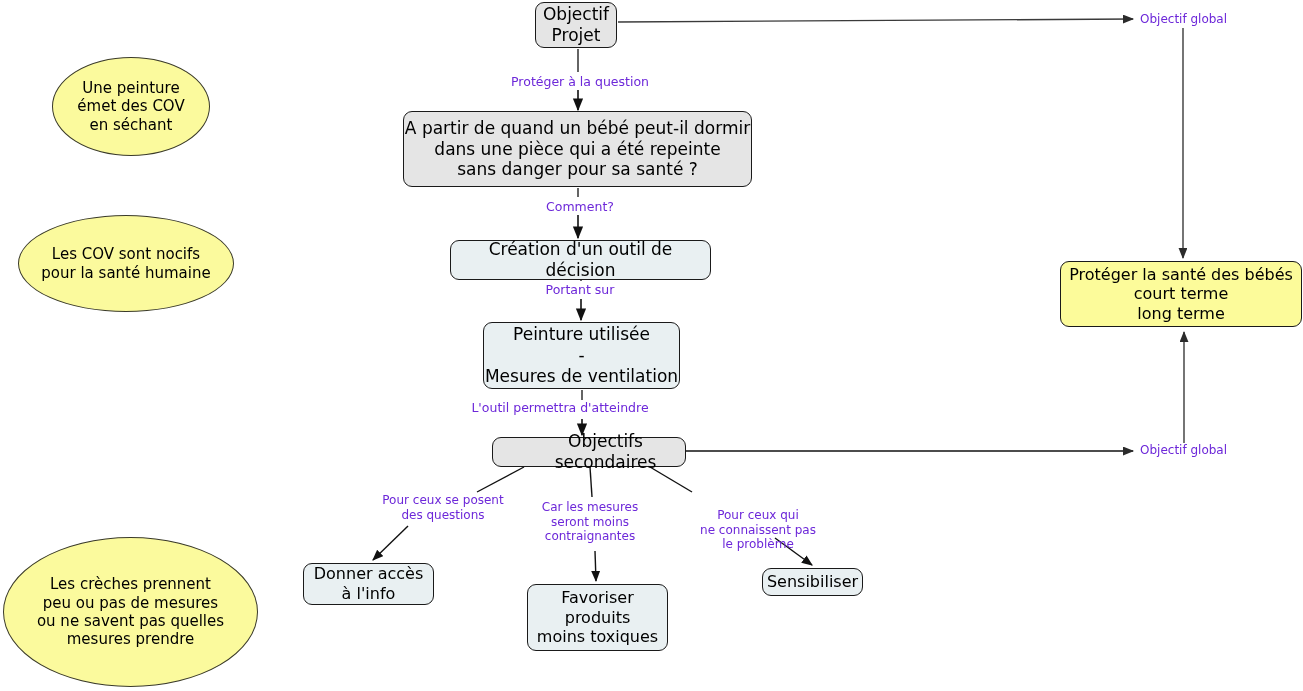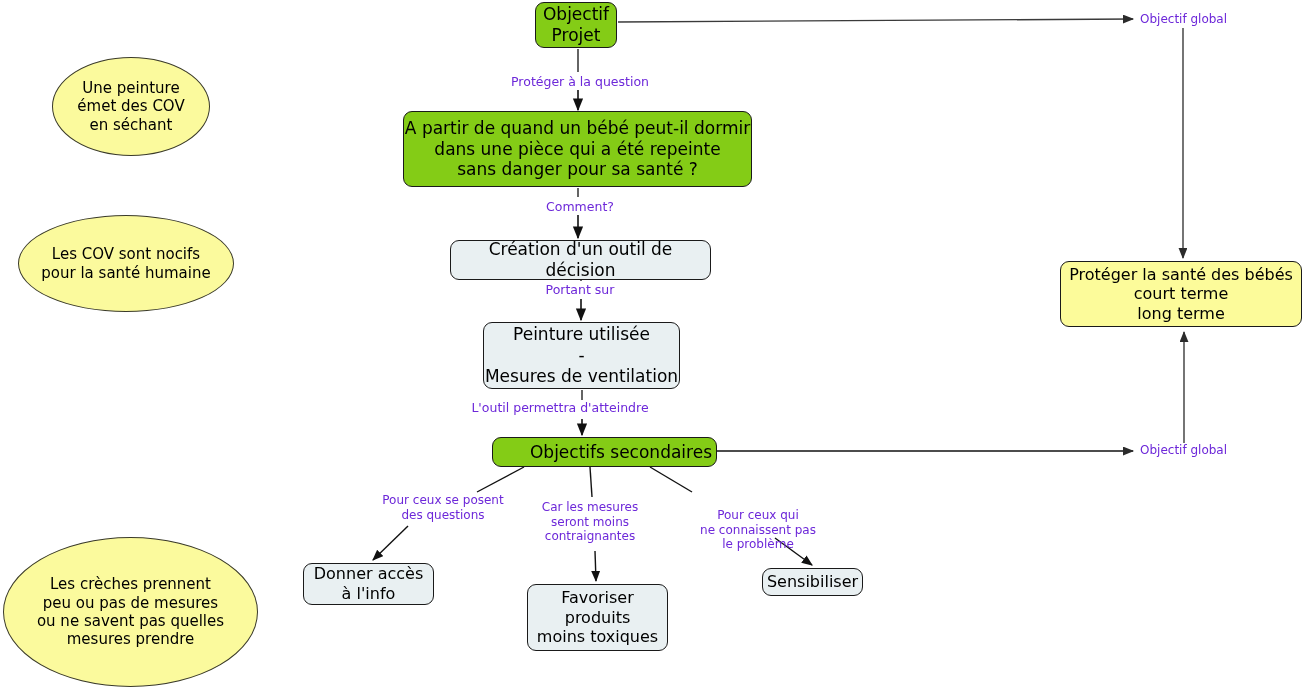--- a/index.html
+++ b/index.html
@@ -36,21 +36,21 @@
     justify-content: center;
     text-align: center;
     color: #000000;
     line-height: 1.22;
     white-space: pre-line;
   }
   .rect {
     border: 1.3px solid #2b2b2b;
     border-radius: 9px;
   }
-  .rect.orange { background: #84cc16; border-color: #1a1a1a; text-align: center; }
+  .rect.orange { background: #e5e5e5; border-color: #1a1a1a; text-align: center; }
   .rect.blue   { background: #e9f0f2; border-color: #1a1a1a; }
   .rect.yellow { background: #fcfb9a; border-color: #1a1a1a; }
 
   .ellipse {
     border: 1.2px solid #3a3a2a;
     border-radius: 50%;
     background: #fbfa9d;
   }
 
   
@@ -62,21 +62,21 @@
     line-height: 1.22;
     white-space: pre-line;
   }
   .edge-label.sm { font-size: 12px; }
 
   
   #n-objectif-projet { left: 535px;  top: 2px;   width: 82px;  height: 46px;  font-size: 17px; }
   #n-question        { left: 403px;  top: 111px; width: 349px; height: 76px;  font-size: 17px; }
   #n-creation        { left: 450px;  top: 240px; width: 261px; height: 40px;  font-size: 17px; }
   #n-peinture        { left: 483px;  top: 322px; width: 197px; height: 67px;  font-size: 17px; }
-  #n-objectifs-sec   { left: 492px;  top: 437px; width: 225px; height: 30px;  font-size: 17px; padding-left: 33px; }
+  #n-objectifs-sec   { left: 492px;  top: 437px; width: 194px; height: 30px;  font-size: 17px; padding-left: 33px; }
   #n-donner-acces    { left: 303px;  top: 563px; width: 131px; height: 42px;  font-size: 16px; }
   #n-favoriser       { left: 527px;  top: 584px; width: 141px; height: 67px;  font-size: 16px; }
   #n-sensibiliser    { left: 762px;  top: 568px; width: 101px; height: 28px;  font-size: 16px; }
   #n-proteger        { left: 1060px; top: 261px; width: 242px; height: 66px;  font-size: 16px; }
 
   #e-peinture-cov    { left: 52px;   top: 57px;  width: 158px; height: 99px;  font-size: 15px; }
   #e-cov-nocifs      { left: 18px;   top: 215px; width: 216px; height: 97px;  font-size: 15px; }
   #e-bebes           { left: 8px;    top: 381px; width: 241px; height: 110px; font-size: 15px; }
   #e-creches         { left: 3px;    top: 537px; width: 255px; height: 150px; font-size: 15px; }
 

